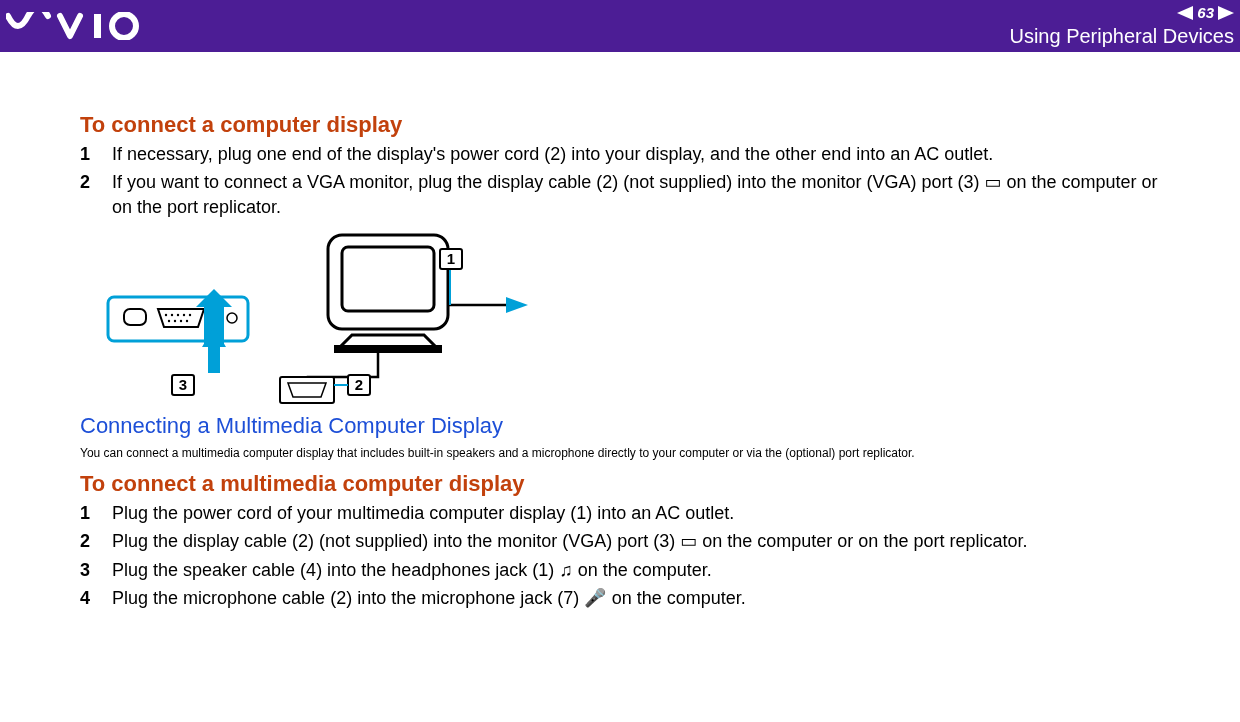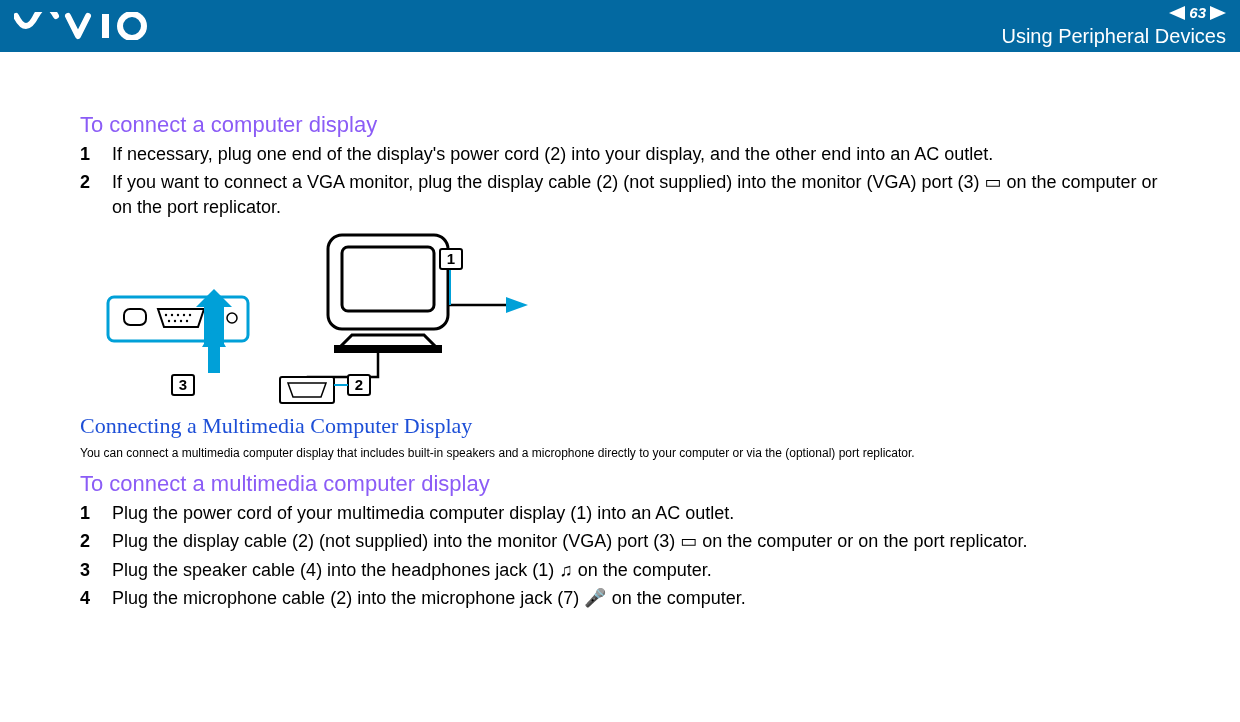--- a/index.html
+++ b/index.html
@@ -8,28 +8,28 @@
     width: 1240px;
     height: 722px;
     font-family: Arial, Helvetica, sans-serif;
     color: #000;
     background: #fff;
     overflow: hidden;
   }
 
   
   .topbar {
-    background: #0369a1;
+    background: #4c1d95;
     color: #fff;
     height: 52px;
     width: 100%;
     display: flex;
     align-items: center;
     justify-content: space-between;
-    padding: 0 14px;
+    padding: 0 6px;
     box-sizing: border-box;
   }
   .logo {
     display: flex;
     align-items: center;
   }
   .logo svg { display: block; }
 
   .top-right {
     text-align: right;
@@ -53,26 +53,25 @@
   
   .content {
     padding: 50px 80px 0 80px;
   }
 
   .h-blue {
     color: #1d4fd7;
     font-size: 22px;
     font-weight: 400;
     margin: 0 0 6px 0;
-    font-family: Liberation Serif, serif;
   }
   .h-grey {
-    color: #8b5cf6;
+    color: #c2410c;
     font-size: 22px;
-    font-weight: 400;
+    font-weight: 700;
     margin: 10px 0 4px 0;
   }
 
   .ol {
     margin: 0;
     padding: 0;
     list-style: none;
     font-size: 18px;
     line-height: 1.35;
   }

